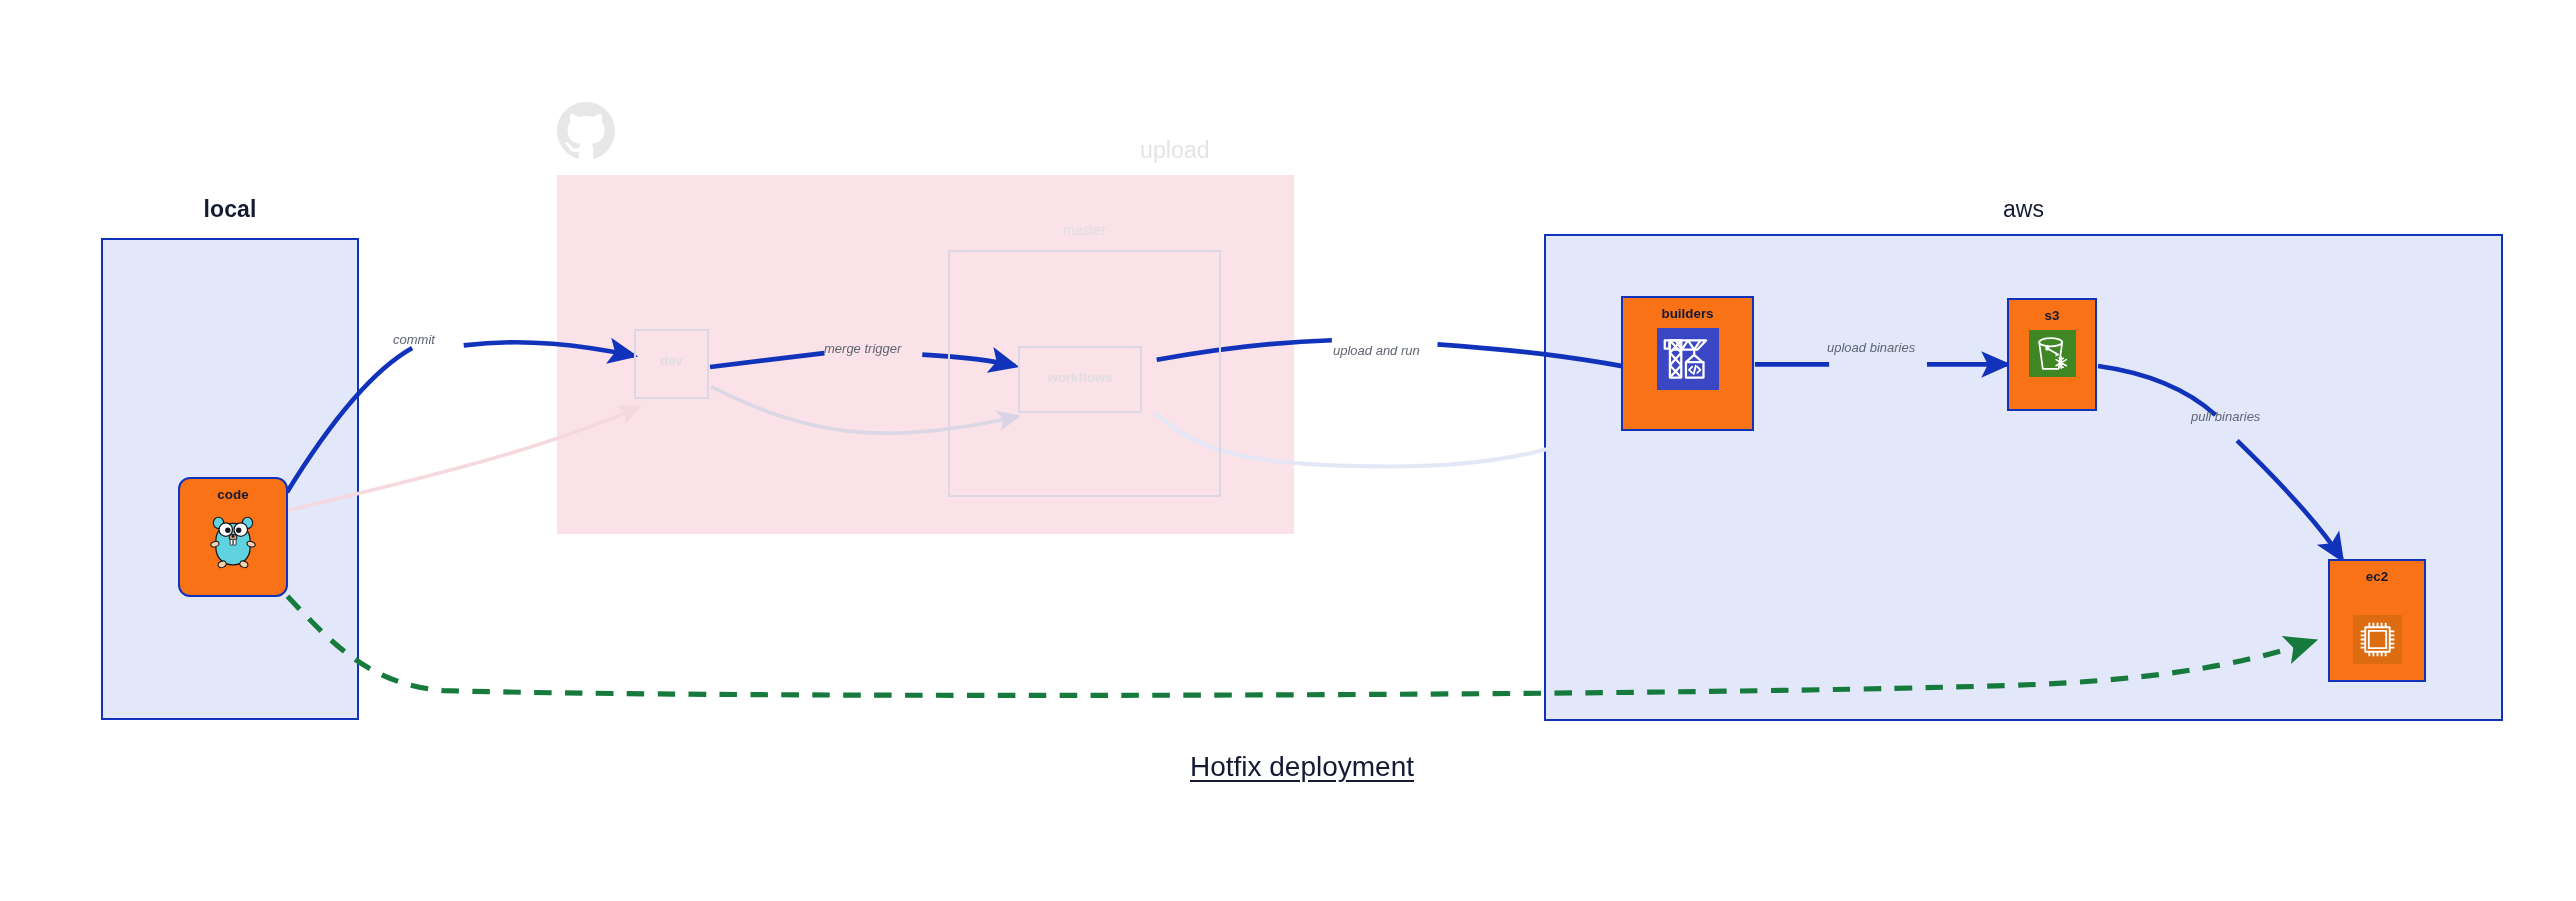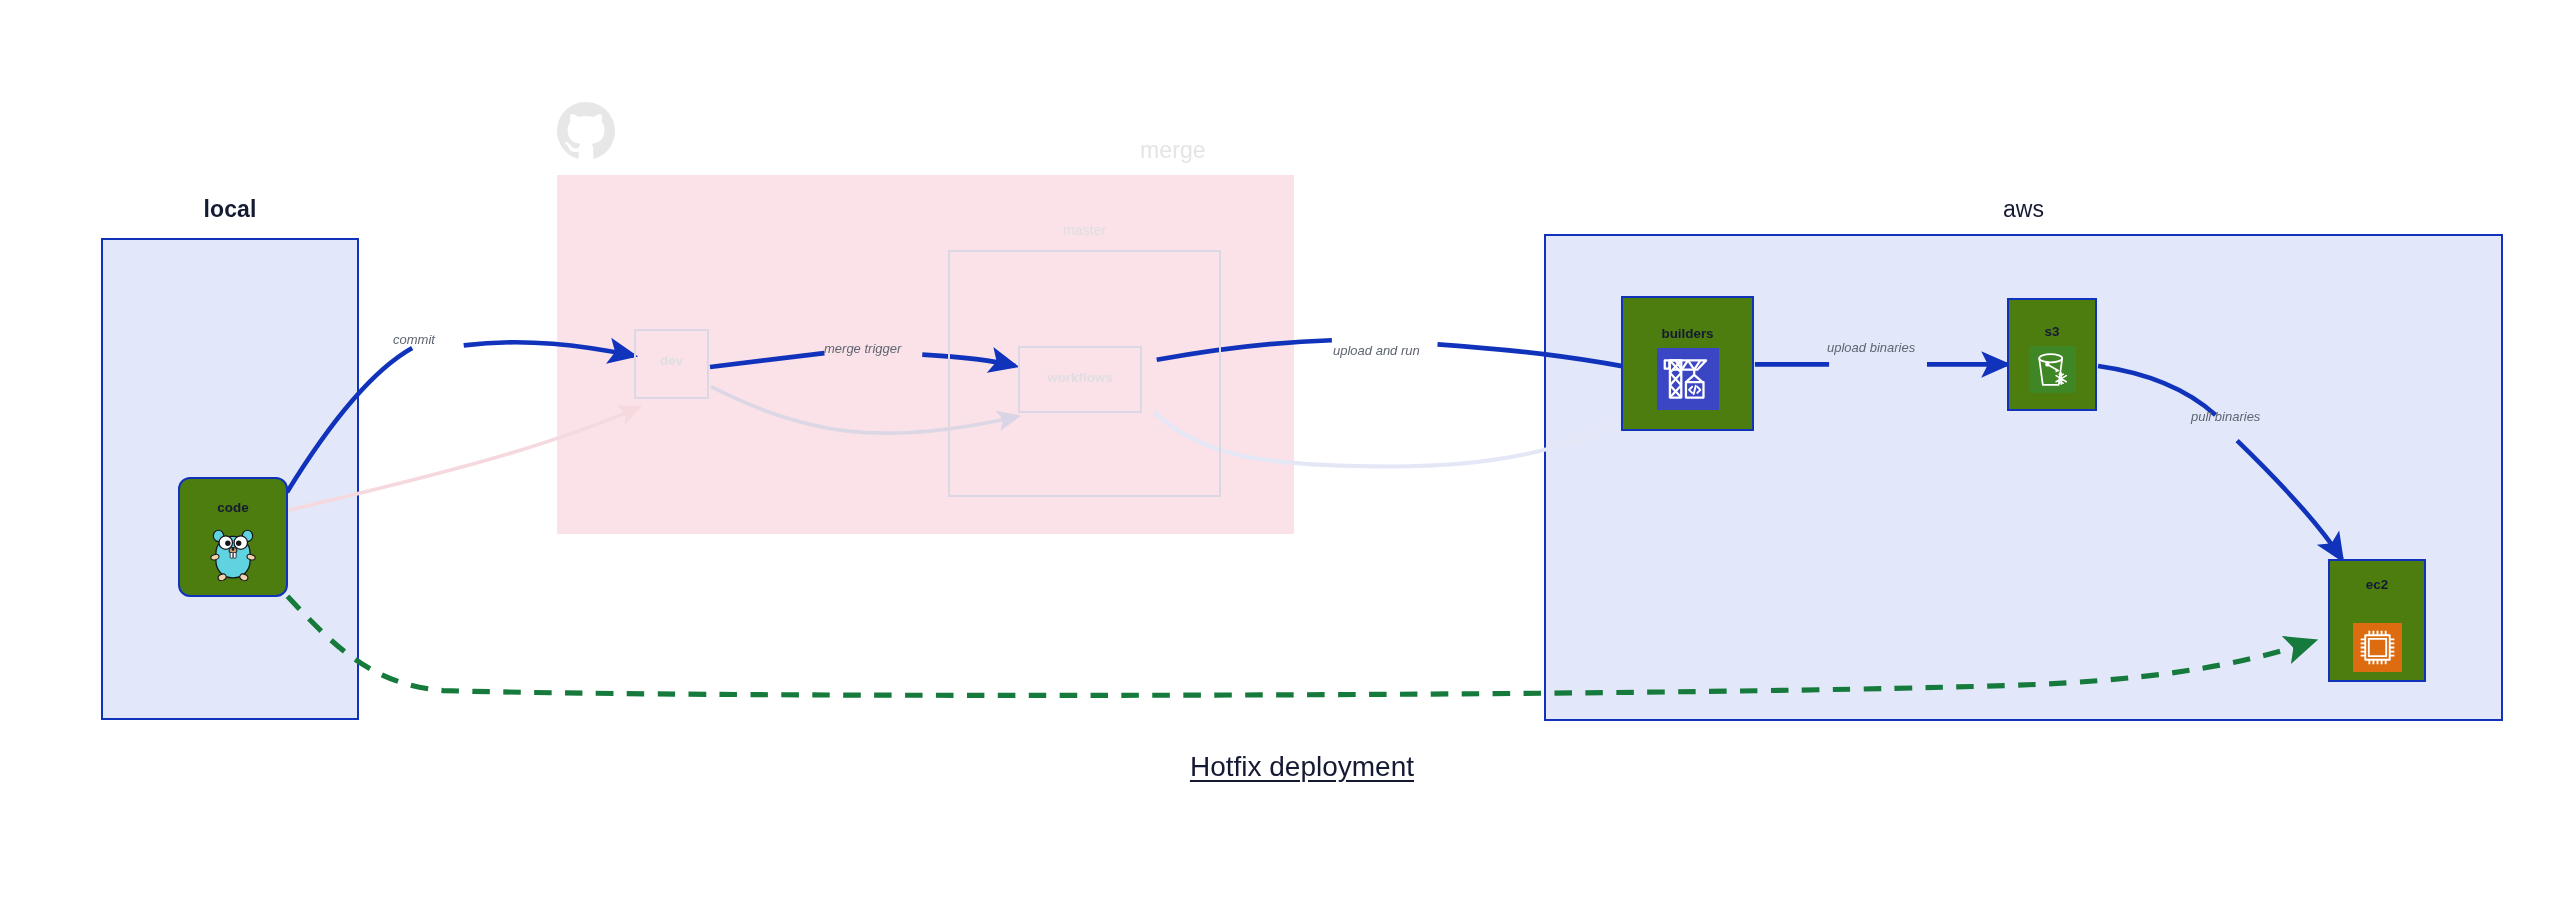--- a/index.html
+++ b/index.html
@@ -59,23 +59,22 @@
   
   .node {
     position: absolute;
     box-sizing: border-box;
     z-index: 13;
     display: flex;
     flex-direction: column;
     align-items: center;
   }
   .node.solid {
-    background: #4d7c0f;
+    background: #f97316;
     border: 2.6px solid #1133bb;
-    justify-content: center;
   }
   .node.ghost {
     background: transparent;
     border: 2.1px solid #dcd7e4;
   }
   .node-title {
     font-size: 13.4px;
     font-weight: bold;
     color: #151a33;
     margin-top: 8.2px;
@@ -138,21 +137,21 @@
 <body>
 
 <div id="stage">
 
   <div class="container-box local" style="left:101px; top:238px; width:258px; height:482px;"></div>
 
   <div class="container-label" style="left:101px; top:196px; width:258px;font-weight:bold;">local</div>
 
   <div class="container-box github" style="left:557px; top:175px; width:737px; height:359px;"></div>
 
-  <div class="container-label faded" style="left:1140px; top:137px; width:155px; text-align:left;">merge</div>
+  <div class="container-label faded" style="left:1140px; top:137px; width:155px; text-align:left;">upload</div>
 
   <div id="octocat-icon">
     <svg viewBox="0 0 16 16" width="58" height="58" aria-hidden="true">
       <path fill="#e7e7e7" d="M8 0C3.58 0 0 3.58 0 8c0 3.54 2.29 6.53 5.47 7.59.4.07.55-.17.55-.38
         0-.19-.01-.82-.01-1.49-2.01.37-2.53-.49-2.69-.94-.09-.23-.48-.94-.82-1.13-.28-.15-.68-.52-.01-.53.63-.01
         1.08.58 1.23.82.72 1.21 1.87.87 2.33.66.07-.52.28-.87.51-1.07-1.78-.2-3.64-.89-3.64-3.95
         0-.87.31-1.59.82-2.15-.08-.2-.36-1.02.08-2.12 0 0 .67-.21 2.2.82.64-.18 1.32-.27 2-.27.68 0 1.36.09
         2 .27 1.53-1.04 2.2-.82 2.2-.82.44 1.1.16 1.92.08 2.12.51.56.82 1.27.82 2.15 0 3.07-1.87 3.75-3.65
         3.95.29.25.54.73.54 1.48 0 1.07-.01 1.93-.01 2.2 0 .21.15.46.55.38A8.013 8.013 0 0 0 16 8c0-4.42-3.58-8-8-8z"></path>
     </svg>

